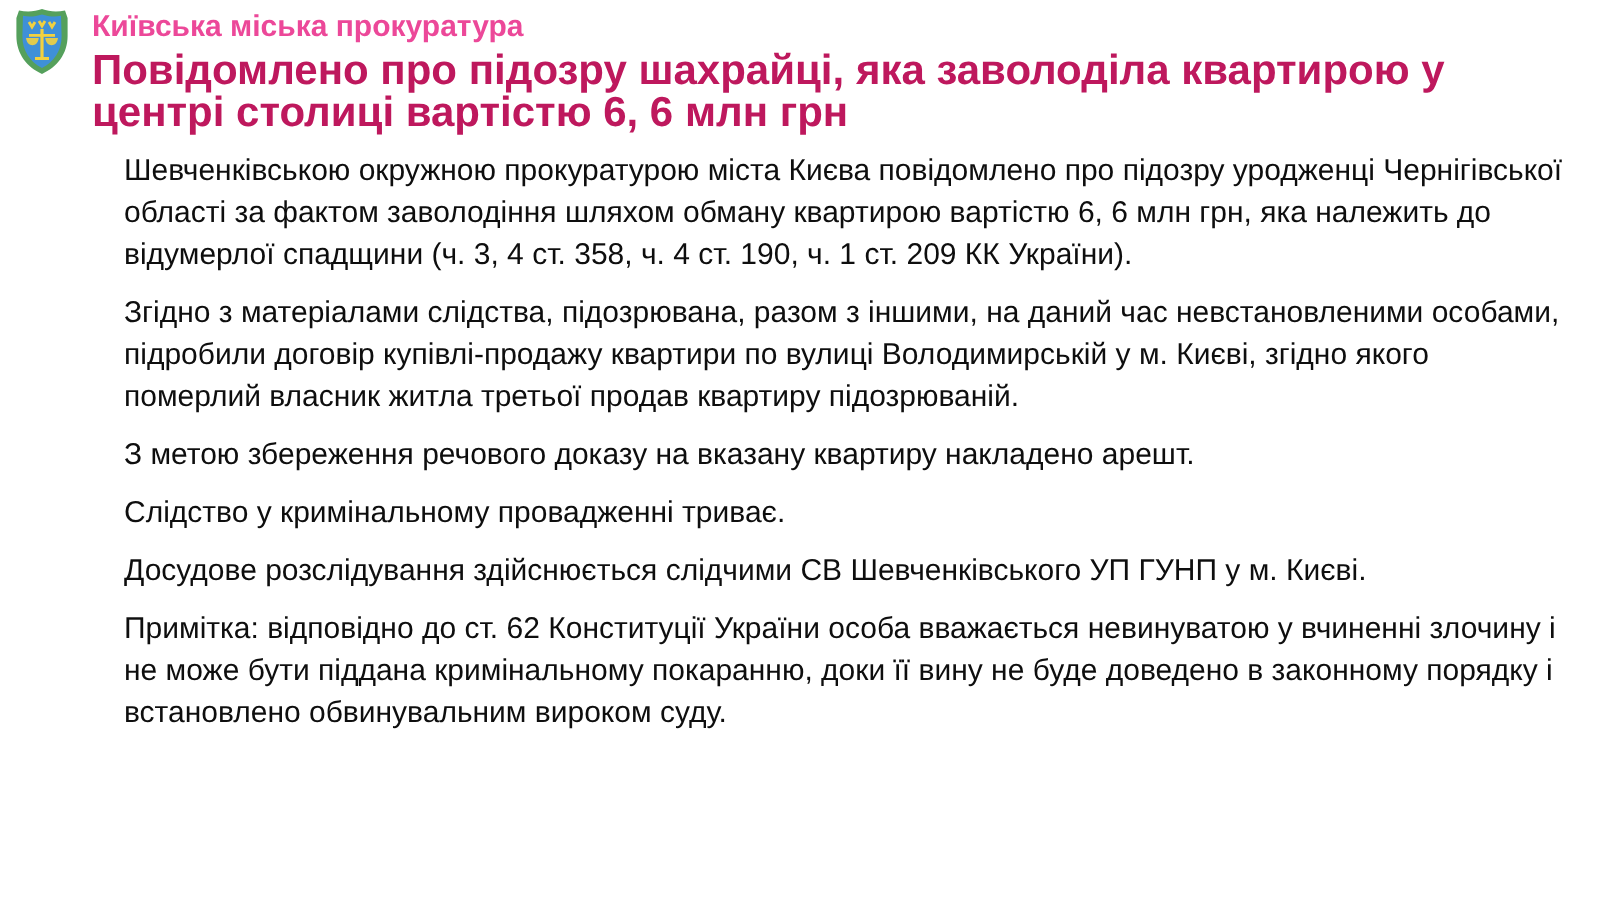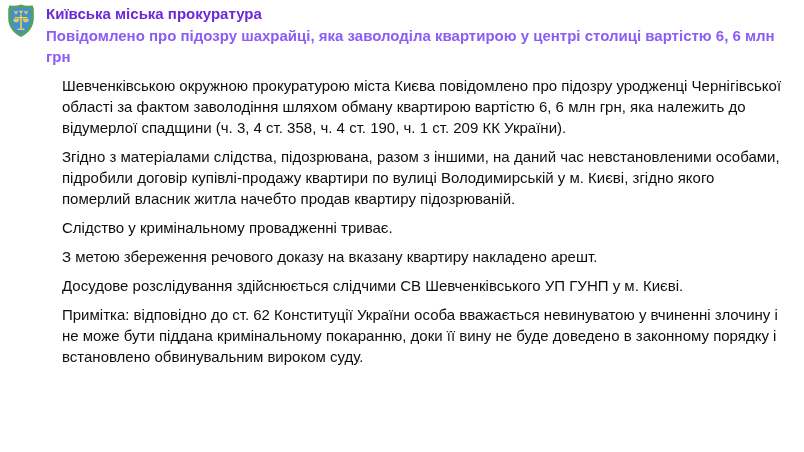--- a/index.html
+++ b/index.html
@@ -25,30 +25,30 @@
     height: 35px;
     cursor: pointer;
   }
   .content {
     position: absolute;
     left: 46px;
     top: 4px;
     width: 738px;
   }
   .channel-name {
-    color: #6d28d9;
+    color: #ec4899;
     font-size: 15px;
     font-weight: 600;
     line-height: 19px;
     cursor: pointer;
     display: inline-block;
   }
   .post-title {
-    color: #8b5cf6;
-    font-size: 15px;
+    color: #be185d;
+    font-size: 21px;
     font-weight: 700;
     line-height: 21px;
     margin: 2px 0 8px 0;
   }
   .body-text p {
     color: #0e0e0e;
     font-size: 15px;
     font-weight: 400;
     line-height: 21px;
     margin: 0 0 8px 16px;
@@ -83,21 +83,21 @@
     </span>
   </div>
 
   <div class="content">
     <a class="channel-name">Київська міська прокуратура</a>
 
     <div class="post-title">Повідомлено про підозру шахрайці, яка заволоділа квартирою у центрі столиці вартістю 6, 6 млн грн</div>
 
     <div class="body-text">
       <p>Шевченківською окружною прокуратурою міста Києва повідомлено про підозру уродженці Чернігівської області за фактом заволодіння шляхом обману квартирою вартістю 6, 6 млн грн, яка належить до відумерлої спадщини (ч. 3, 4 ст. 358, ч. 4 ст. 190, ч. 1 ст. 209 КК України).</p>
-      <p>Згідно з матеріалами слідства, підозрювана, разом з іншими, на даний час невстановленими особами, підробили договір купівлі-продажу квартири по вулиці Володимирській у м. Києві, згідно якого померлий власник житла начебто продав квартиру підозрюваній.</p>
+      <p>Згідно з матеріалами слідства, підозрювана, разом з іншими, на даний час невстановленими особами, підробили договір купівлі-продажу квартири по вулиці Володимирській у м. Києві, згідно якого померлий власник житла третьої продав квартиру підозрюваній.</p>
+      <p>З метою збереження речового доказу на вказану квартиру накладено арешт.</p>
       <p>Слідство у кримінальному провадженні триває.</p>
-      <p>З метою збереження речового доказу на вказану квартиру накладено арешт.</p>
       <p>Досудове розслідування здійснюється слідчими СВ Шевченківського УП ГУНП у м. Києві.</p>
       <p>Примітка: відповідно до ст. 62 Конституції України особа вважається невинуватою у вчиненні злочину і не може бути піддана кримінальному покаранню, доки її вину не буде доведено в законному порядку і встановлено обвинувальним вироком суду.</p>
     </div>
   </div>
 
 </div>
 
 </body></html>

